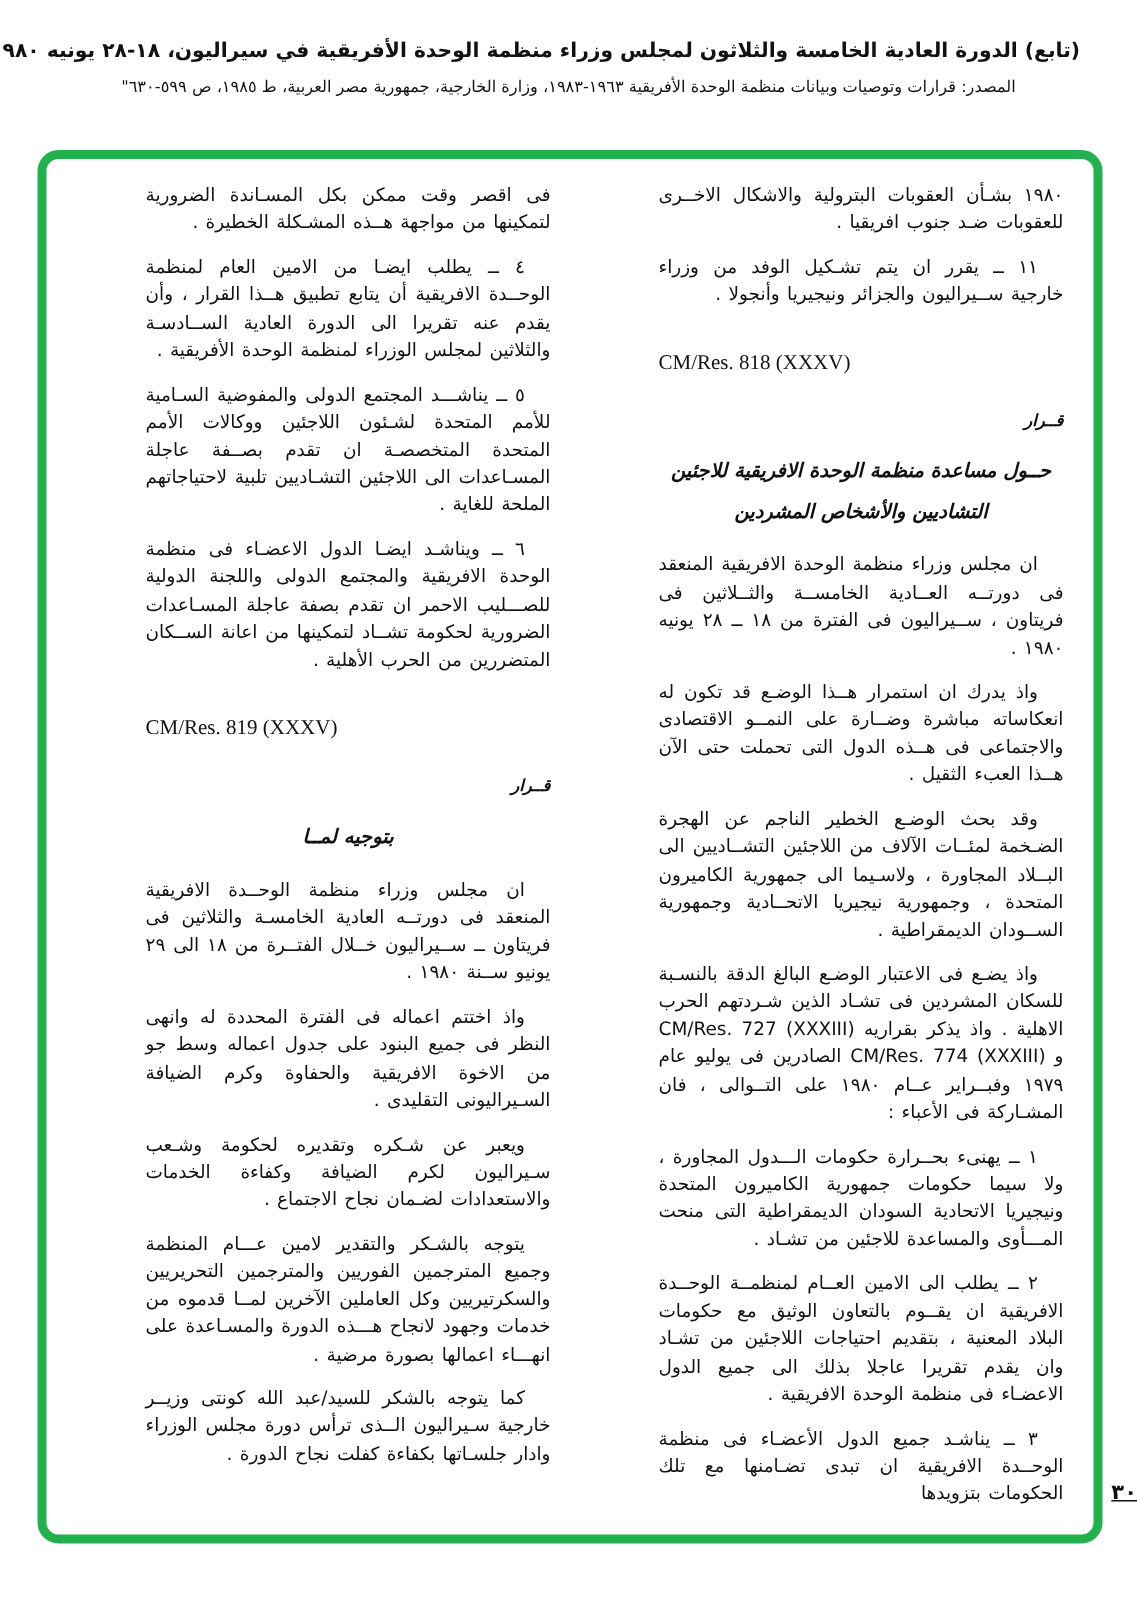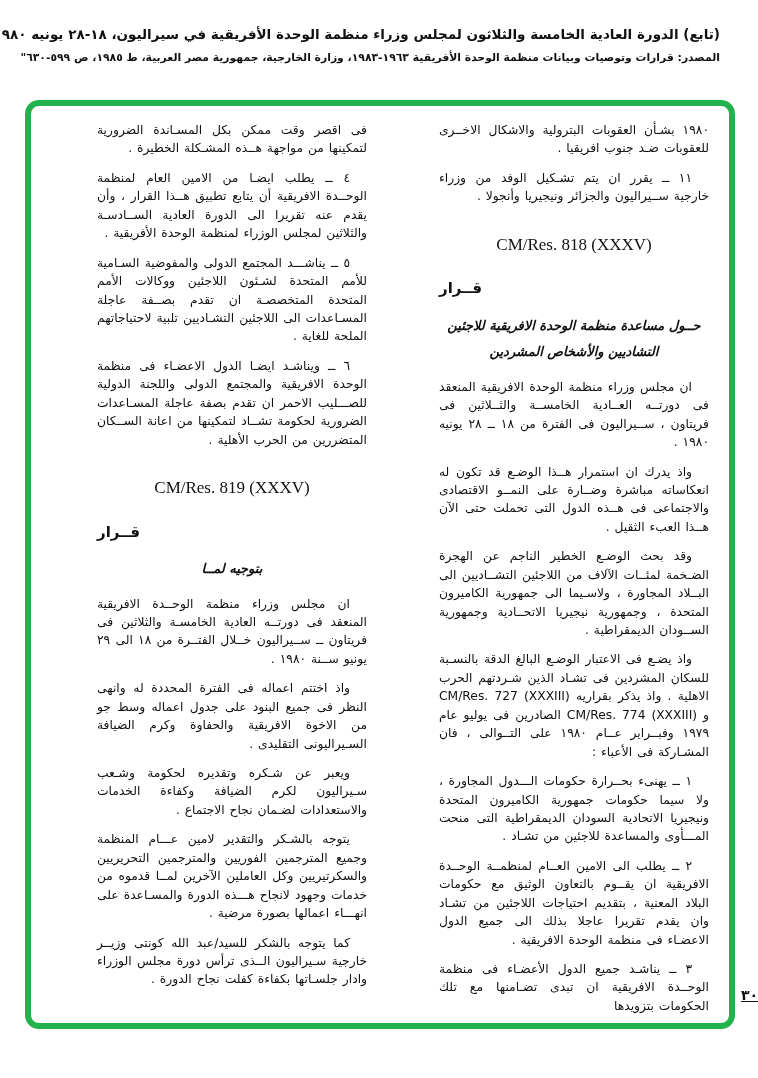--- a/index.html
+++ b/index.html
@@ -30,21 +30,21 @@
   }
   .header .line1 {
     font-size: 13.5px;
     font-weight: bold;
     letter-spacing: 0;
     margin-bottom: 9px;
     white-space: nowrap;
   }
   .header .line2 {
     font-size: 10.8px;
-    font-weight: bold;
+    font-weight: normal;
     white-space: nowrap;
   }
 
   
   .frame {
     position: absolute;
     left: 25px;
     top: 100px;
     width: 710px;
     height: 929px;
@@ -72,31 +72,32 @@
 
   
   .para {
     margin: 0 0 11px 0;
     text-align: justify;
     word-spacing: 1px;
   }
   .para.indent { text-indent: 17px; }
   .latin {
     direction: ltr;
-    text-align: center;
+    text-align: left;
     font-family: "Liberation Serif", "DejaVu Serif", serif;
-    font-size: 17px;
+    font-size: 14px;
     margin: 26px 0 20px 0;
     white-space: nowrap;
   }
   .res-word {
-    text-align: left;
+    text-align: right;
     font-weight: bold;
-    font-size: 15px;
+    font-size: 11px;
     margin: 20px 0 16px 0;
+    font-style: italic;
   }
   .res-title {
     text-align: center;
     font-weight: bold;
     font-size: 13px;
     margin: 0 0 7px 0;
     font-style: italic;
   }
   .res-title.last { margin-bottom: 16px; }
 

